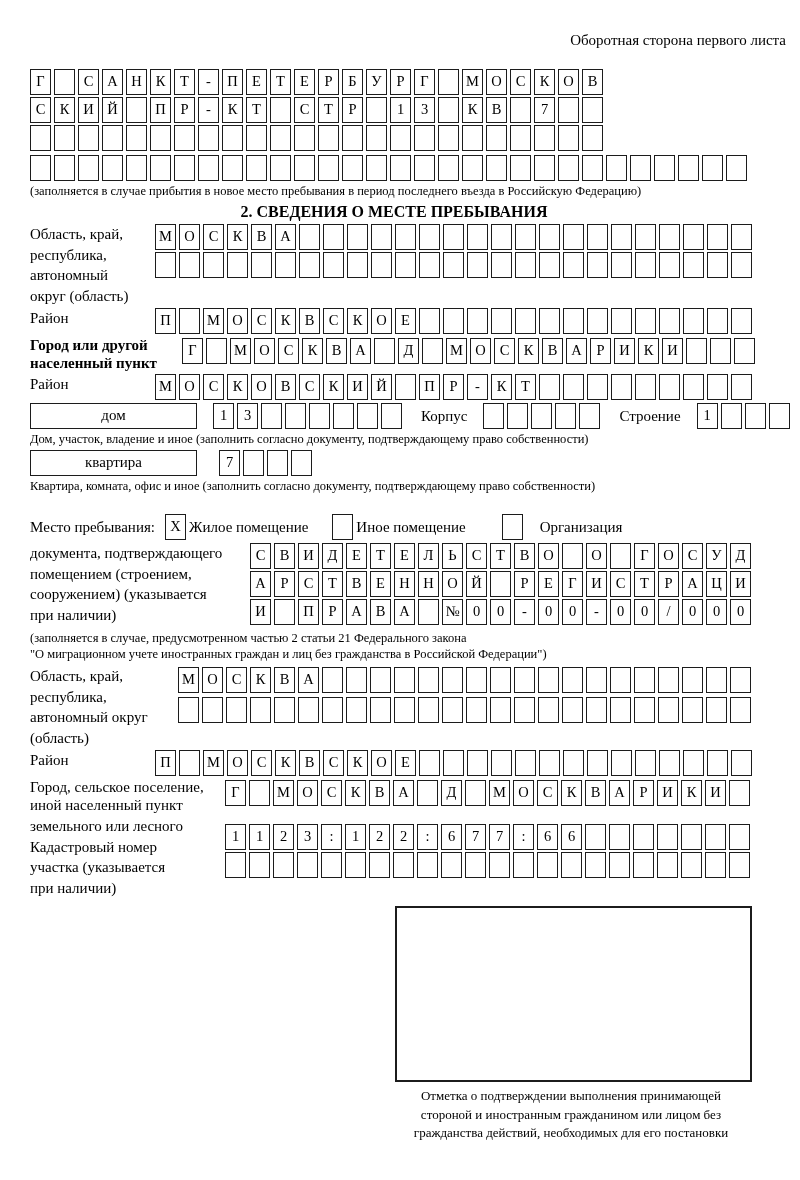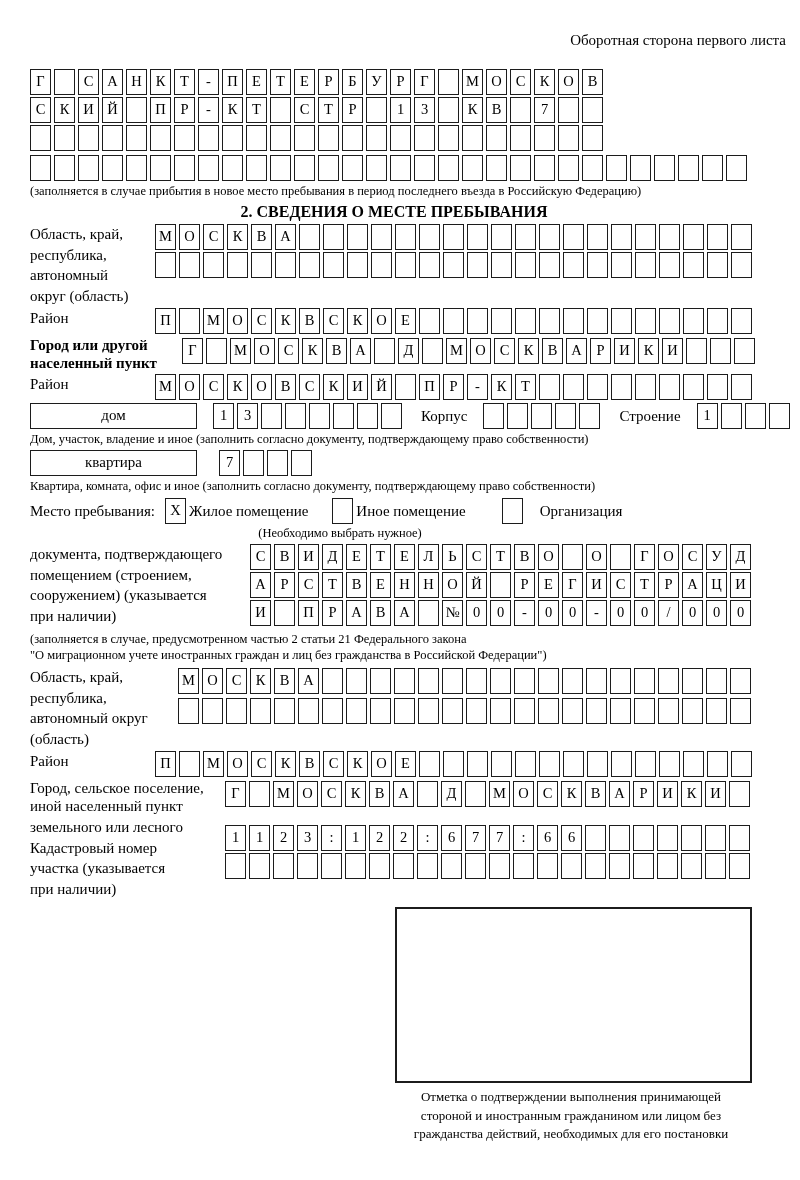--- a/index.html
+++ b/index.html
@@ -17,21 +17,21 @@
         overflow:hidden;background:#fff;}
   .w150{width:150px;} .w125{width:125px;} .w152{width:152px;font-weight:bold;} .w220{width:220px;}
   .w148{width:148px;} .w195{width:195px;font-family:Liberation Serif, serif;}
   .note{font-size:12.5px;line-height:16px;}
   .center{text-align:left;}
   .sect-title{font-size:16px;font-weight:bold;text-align:center;}
   .rect-box{box-sizing:border-box;border:1.6px solid #1c1c1c;height:26px;
         font-size:15px;line-height:23px;text-align:center;background:#fff;flex-shrink:0;}
   .house-row,.apt-row{display:flex;align-items:center;margin-top:3px;gap:8px;}
   .inline-lbl{font-size:15px;line-height:26px;white-space:nowrap;}
-  .stay-row{display:flex;align-items:center;font-size:15px;margin-top:4px;}
+  .stay-row{display:flex;align-items:center;font-size:15px;margin-top:20px;}
   .stamp-box{box-sizing:border-box;width:357px;height:176px;border:2px solid #1c1c1c;
         margin-left:365px;margin-top:8px;background:#fff;}
   .stamp-note{width:470px;margin-left:306px;margin-top:5px;text-align:center;
         font-size:13px;line-height:18.5px;}
   .mt2{margin-top:2px;} .mt3{margin-top:3px;} .mt4{margin-top:4px;} .mt6{margin-top:6px;}
 </style>
 </head>
 <body>
 
 <div class="page">
@@ -376,21 +376,20 @@
           <span class="cell"></span>
         </div>
       <span>Иное помещение</span>
       <div style="width:36px;"></div>
       <div class="cellrow">
           <span class="cell"></span>
         </div>
       <div style="width:14px;"></div>
       <span>Организация</span>
     </div>
-    <div class="note" style="width:620px;text-align:center;margin-top:1px;">(Необходимо выбрать нужное)</div>
 
     <div class="fieldrow mt3">
       <div class="flabel w220">
         <div>документа, подтверждающего</div>
         <div>помещением (строением,</div>
         <div>сооружением) (указывается</div>
         <div>при наличии)</div>
       </div>
       <div class="rows">
         <div class="cellrow">

